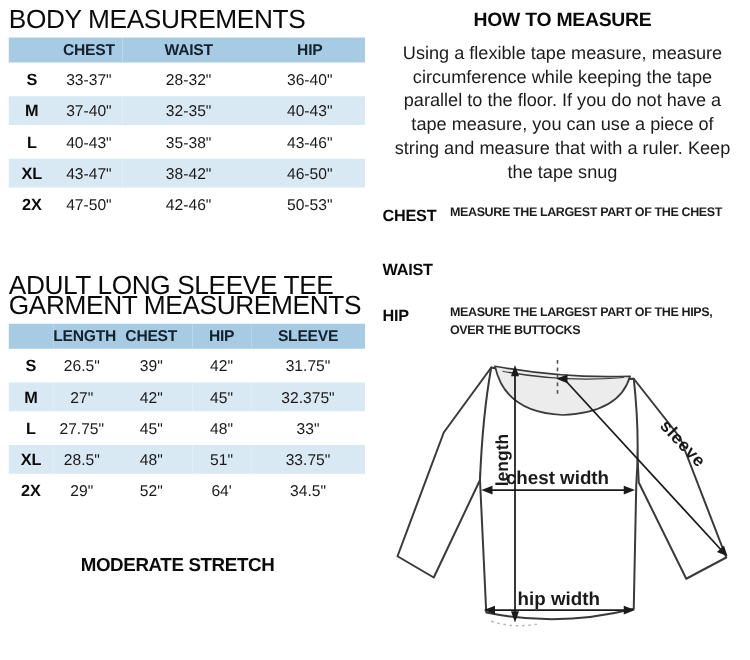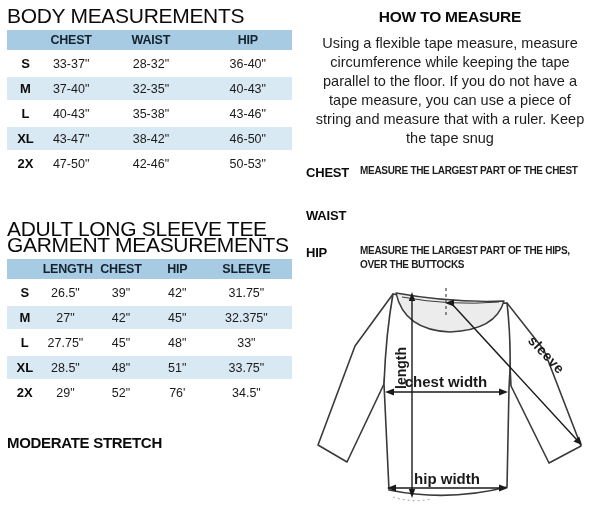--- a/index.html
+++ b/index.html
@@ -14,21 +14,21 @@
   .meas-table{border-collapse:separate;border-spacing:0 2px;width:285px;table-layout:fixed;margin-top:4px;}
   .meas-table th{
     background:#a6cbe3;font-weight:bold;font-size:12.5px;height:20px;padding:0;
     text-align:center;color:#14222e;letter-spacing:-0.2px;
   }
   .meas-table td{height:23px;text-align:center;font-size:12.5px;padding:0;color:#1a1a1a;}
   .meas-table tr.alt td{background:#d9e9f4;}
   .meas-table td.size{font-weight:bold;font-size:13px;color:#0b0b0b;}
   .garment-title{margin-top:44px;}
   .stretch-note{
-    margin-top:28px;width:270px;font-weight:bold;font-size:15px;
+    margin-top:38px;width:270px;text-align:center;font-weight:bold;font-size:15px;
     letter-spacing:-0.3px;color:#0b0b0b;
   }
   
   .right-col{position:absolute;left:306px;top:8px;width:288px;}
   .htm-title{text-align:center;font-weight:bold;font-size:15.5px;letter-spacing:-0.2px;color:#0b0b0b;}
   .htm-intro{margin:8px auto 0 auto;width:278px;text-align:center;font-size:14.5px;line-height:19px;color:#1c1c1c;}
   .def-row{display:flex;align-items:flex-start;}
   .def-row.chest{margin-top:16px;}
   .def-row.waist{margin-top:27px;}
   .def-row.hip{margin-top:21px;}
@@ -138,21 +138,21 @@
       <td class="size">XL</td>
       <td>28.5"</td>
       <td>48"</td>
       <td>51"</td>
       <td>33.75"</td>
     </tr>
     <tr>
       <td class="size">2X</td>
       <td>29"</td>
       <td>52"</td>
-      <td>76'</td>
+      <td>64'</td>
       <td>34.5"</td>
     </tr>
   </tbody>
     </table>
 
   <div class="stretch-note">MODERATE STRETCH</div>
 </div>
 
 <div class="right-col">
   <div class="htm-title">HOW TO MEASURE</div>

